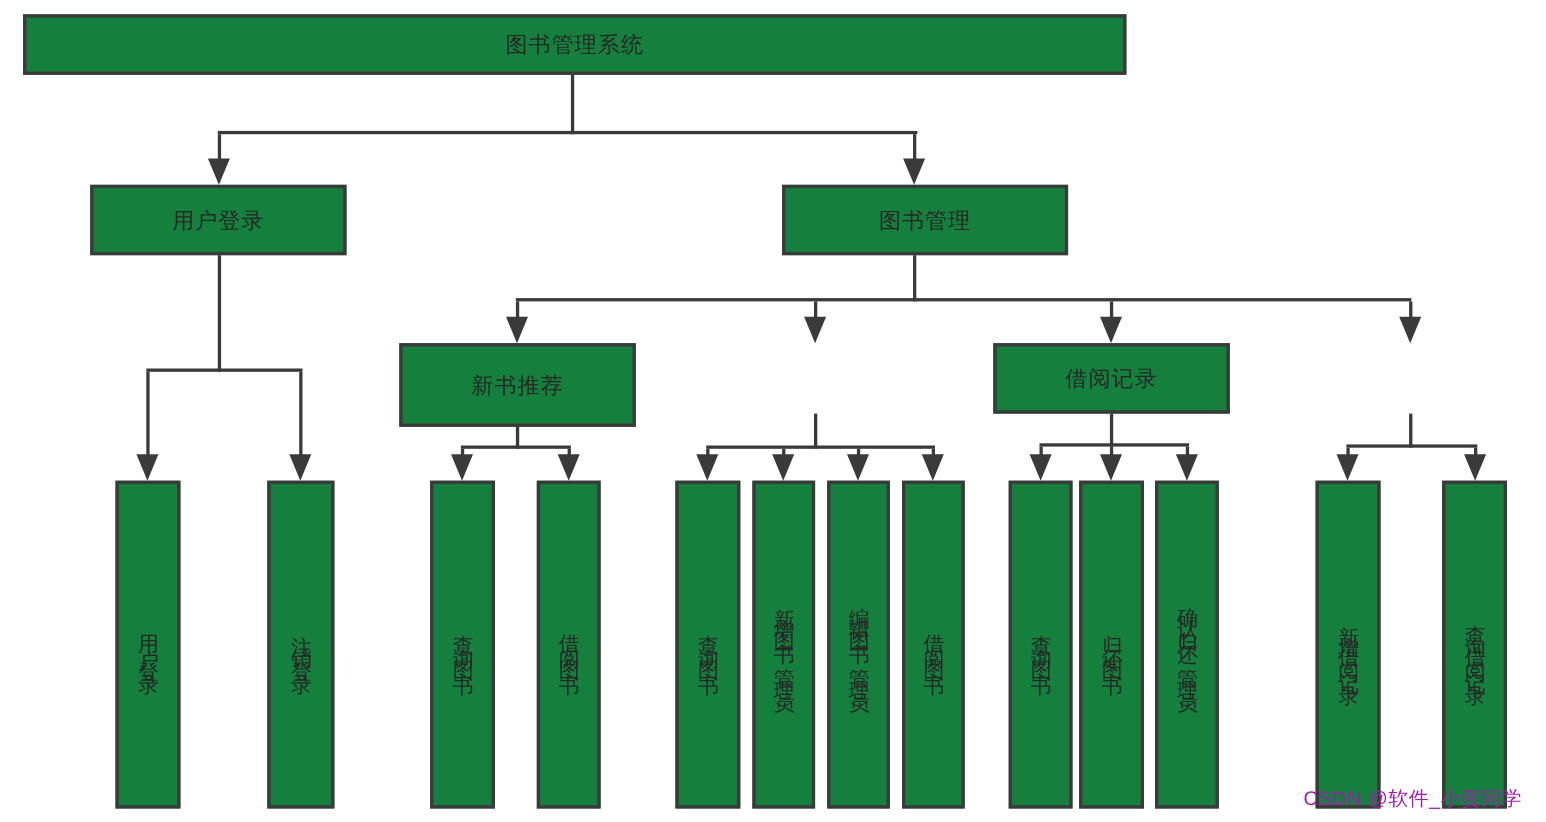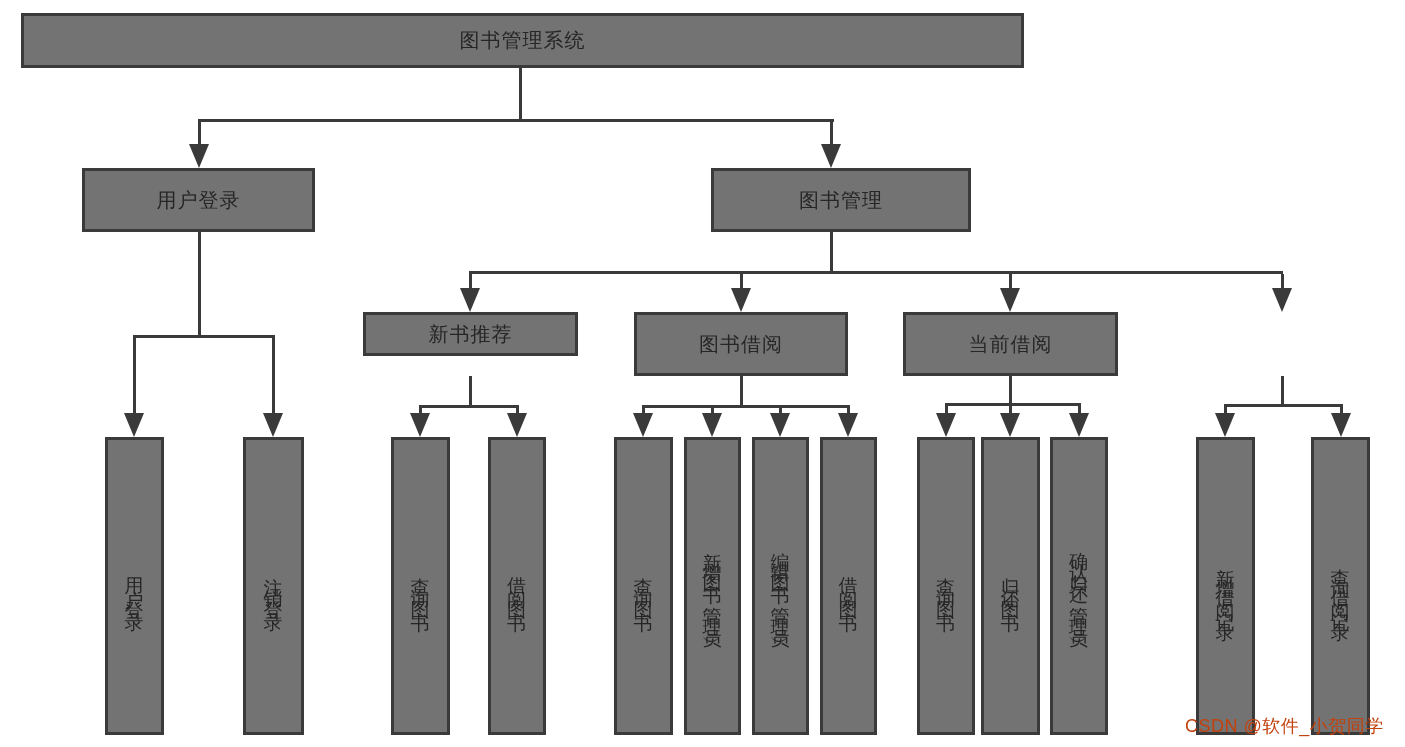--- a/index.html
+++ b/index.html
@@ -8,21 +8,21 @@
   .canvas {
     position: relative;
     width: 1405px;
     height: 747px;
     background: #ffffff;
     overflow: hidden;
   }
   
   .box {
     position: absolute;
-    background: #737373;
+    background: #15803d;
     border: 3px solid #3a3a3a;
     box-sizing: border-box;
     display: flex;
     align-items: center;
     justify-content: center;
     color: #262626;
     z-index: 2;
   }
   .node { font-size: 20px; letter-spacing: 1px; }
   .leaf span {
@@ -46,42 +46,41 @@
     border-right: 10px solid transparent;
     border-top: 24px solid #3a3a3a;
     z-index: 1;
   }
   
   .watermark {
     position: absolute;
     left: 1185px;
     top: 714px;
     font-size: 18px;
-    color: #c2410c;
+    color: #a21caf;
     letter-spacing: 0.5px;
     z-index: 3;
     white-space: nowrap;
   }
 </style>
 </head>
 <body>
 
 <div class="canvas">
 
   <div class="box node" style="left:21px; top:13px; width:1003px; height:55px;">图书管理系统</div>
 
   <div class="box node" style="left:82px; top:168px; width:233px; height:64px;">用户登录</div>
 
   <div class="box node" style="left:711px; top:168px; width:260px; height:64px;">图书管理</div>
 
-  <div class="box node" style="left:363px; top:312px; width:215px; height:44px;">新书推荐</div>
+  <div class="box node" style="left:363px; top:312px; width:215px; height:76px;">新书推荐</div>
 
-  <div class="box node" style="left:634px; top:312px; width:214px; height:64px;">图书借阅</div>
 
-  <div class="box node" style="left:903px; top:312px; width:215px; height:64px;">当前借阅</div>
+  <div class="box node" style="left:903px; top:312px; width:215px; height:64px;">借阅记录</div>
 
 
   <div class="box leaf" style="left:105px; top:437px; width:59px; height:298px;">
     <span>用户登录</span>
   </div>
   <div class="box leaf" style="left:243px; top:437px; width:61px; height:298px;">
     <span>注销登录</span>
   </div>
 
   <div class="box leaf" style="left:391px; top:437px; width:59px; height:298px;">

